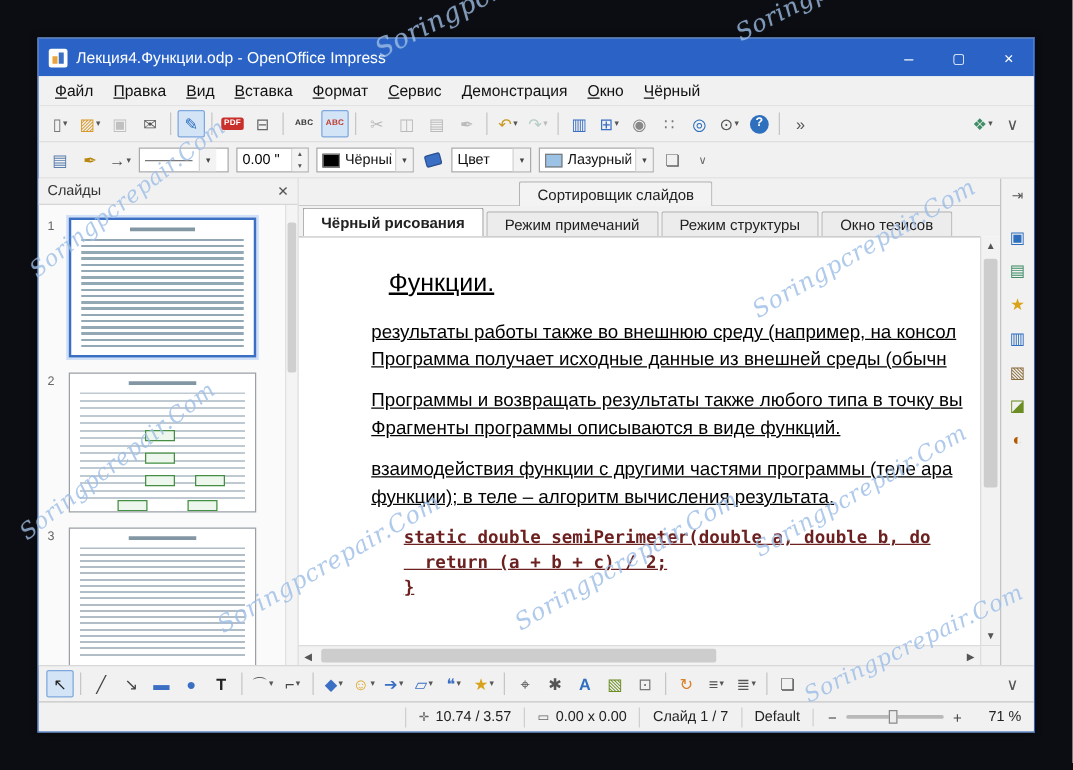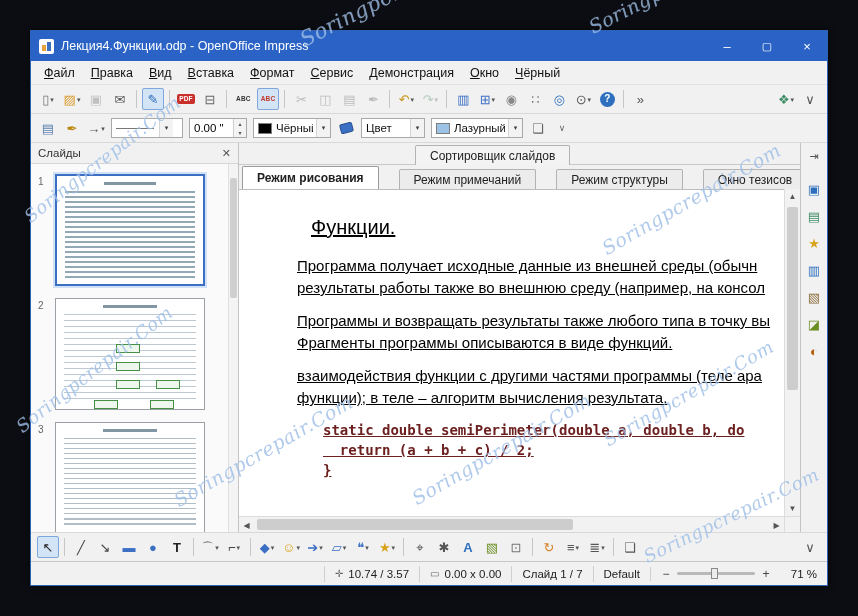--- a/index.html
+++ b/index.html
@@ -63,21 +63,21 @@
   .thumb::before{content:"";position:absolute;left:32%;right:32%;top:6px;height:3px;background:#6c8494;opacity:.85}
   .mini{position:absolute;left:8px;right:8px;top:15px;bottom:6px}
   .mini.dense{background:repeating-linear-gradient(to bottom,#7f99a8 0 2px,transparent 2px 5px);opacity:.85}
   .mini.text{background:repeating-linear-gradient(to bottom,#a9b6c0 0 1.5px,transparent 1.5px 5px);opacity:.9}
   .mini.boxes{background:repeating-linear-gradient(to bottom,#bcc7cf 0 1.5px,transparent 1.5px 6px);opacity:.95}
   .gbox{position:absolute;height:9px;width:24px;border:1px solid #3a8a3a;background:#eef7ee}
 
   
   .main{flex:1;display:flex;flex-direction:column;min-width:0;background:#fff}
   .tabs1{height:22px;background:#f1f1f1;display:flex;align-items:flex-end;border-bottom:1px solid #c9c9c9;flex:0 0 auto}
-  .tab{height:20px;display:flex;align-items:center;padding:0 14px;font-size:12px;color:#222;background:#ececec;border:1px solid #b3b3b3;border-bottom:none;border-radius:2px 2px 0 0;margin-right:20px;white-space:nowrap}
+  .tab{height:20px;display:flex;align-items:center;padding:0 14px;font-size:12px;color:#222;background:#ececec;border:1px solid #b3b3b3;border-bottom:none;border-radius:2px 2px 0 0;margin-right:2px;white-space:nowrap}
   .tab.tab1{margin-left:176px;margin-bottom:-1px;background:#f3f3f3}
   .tabs2{height:24px;background:#f1f1f1;display:flex;align-items:flex-end;padding-left:3px;flex:0 0 auto}
   .tab.active{background:#fff;font-weight:bold;height:23px;position:relative;z-index:2;border-color:#9b9b9b}
   .doc-wrap{flex:1;display:flex;min-height:0}
   .doc{flex:1;position:relative;overflow:hidden;background:#fff;border-top:1px solid #bdbdbd}
   .doc-inner{position:absolute;left:58px;top:26px;right:0;white-space:nowrap}
   .doc-heading{font-size:20px;color:#000;text-decoration:underline;margin-left:14px;margin-bottom:16px}
   .doc-para{margin-bottom:11px}
   .doc-line{font-size:15px;line-height:22px;color:#000;text-decoration:underline}
   .doc-code{font-family:"DejaVu Sans Mono",monospace;font-size:14px;line-height:20px;font-weight:bold;color:#6d2020;text-decoration:underline;margin:2px 0 10px 26px;white-space:pre}
@@ -319,32 +319,32 @@
             <div class="pthumb"></div>
           </div>
       </div>
     </div>
 
     <div class="main">
       <div class="tabs1" id="tabs1">
           <div class="tab tab1">Сортировщик слайдов</div>
         </div>
       <div class="tabs2" id="tabs2">
-          <div class="tab active">Режим рисования</div>
+          <div class="tab active">Чёрный рисования</div>
           <div class="tab">Режим примечаний</div>
           <div class="tab">Режим структуры</div>
           <div class="tab">Окно тезисов</div>
         </div>
       <div class="doc-wrap">
         <div class="doc">
           <div class="doc-inner" id="doc-inner">
               <div class="doc-heading">Функции.</div>
               <div class="doc-para">
+                <div class="doc-line">результаты работы также во внешнюю среду (например, на консол</div>
                 <div class="doc-line">Программа получает исходные данные из внешней среды (обычн</div>
-                <div class="doc-line">результаты работы также во внешнюю среду (например, на консол</div>
               </div>
               <div class="doc-para">
                 <div class="doc-line">Программы и возвращать результаты также любого типа в точку вы</div>
                 <div class="doc-line">Фрагменты программы описываются в виде функций.</div>
               </div>
               <div class="doc-para">
                 <div class="doc-line">взаимодействия функции с другими частями программы (теле ара</div>
                 <div class="doc-line">функции); в теле – алгоритм вычисления результата.</div>
               </div>
               <pre class="doc-code">static double semiPerimeter(double a, double b, do

